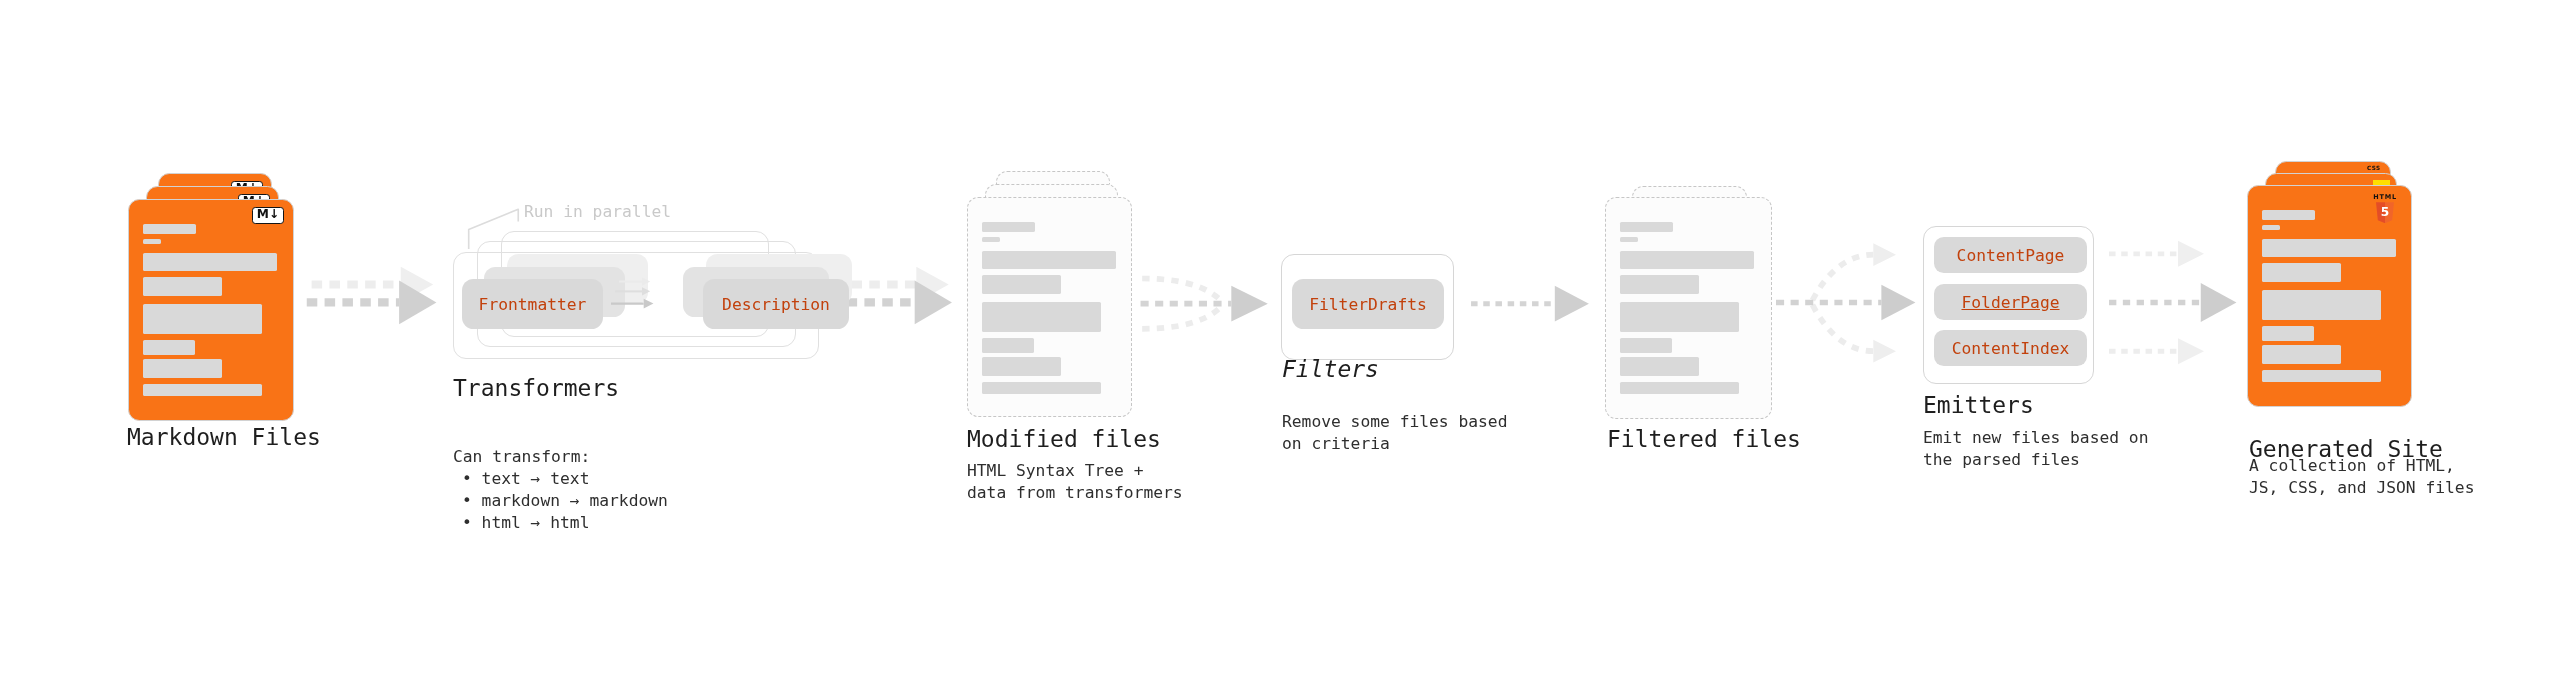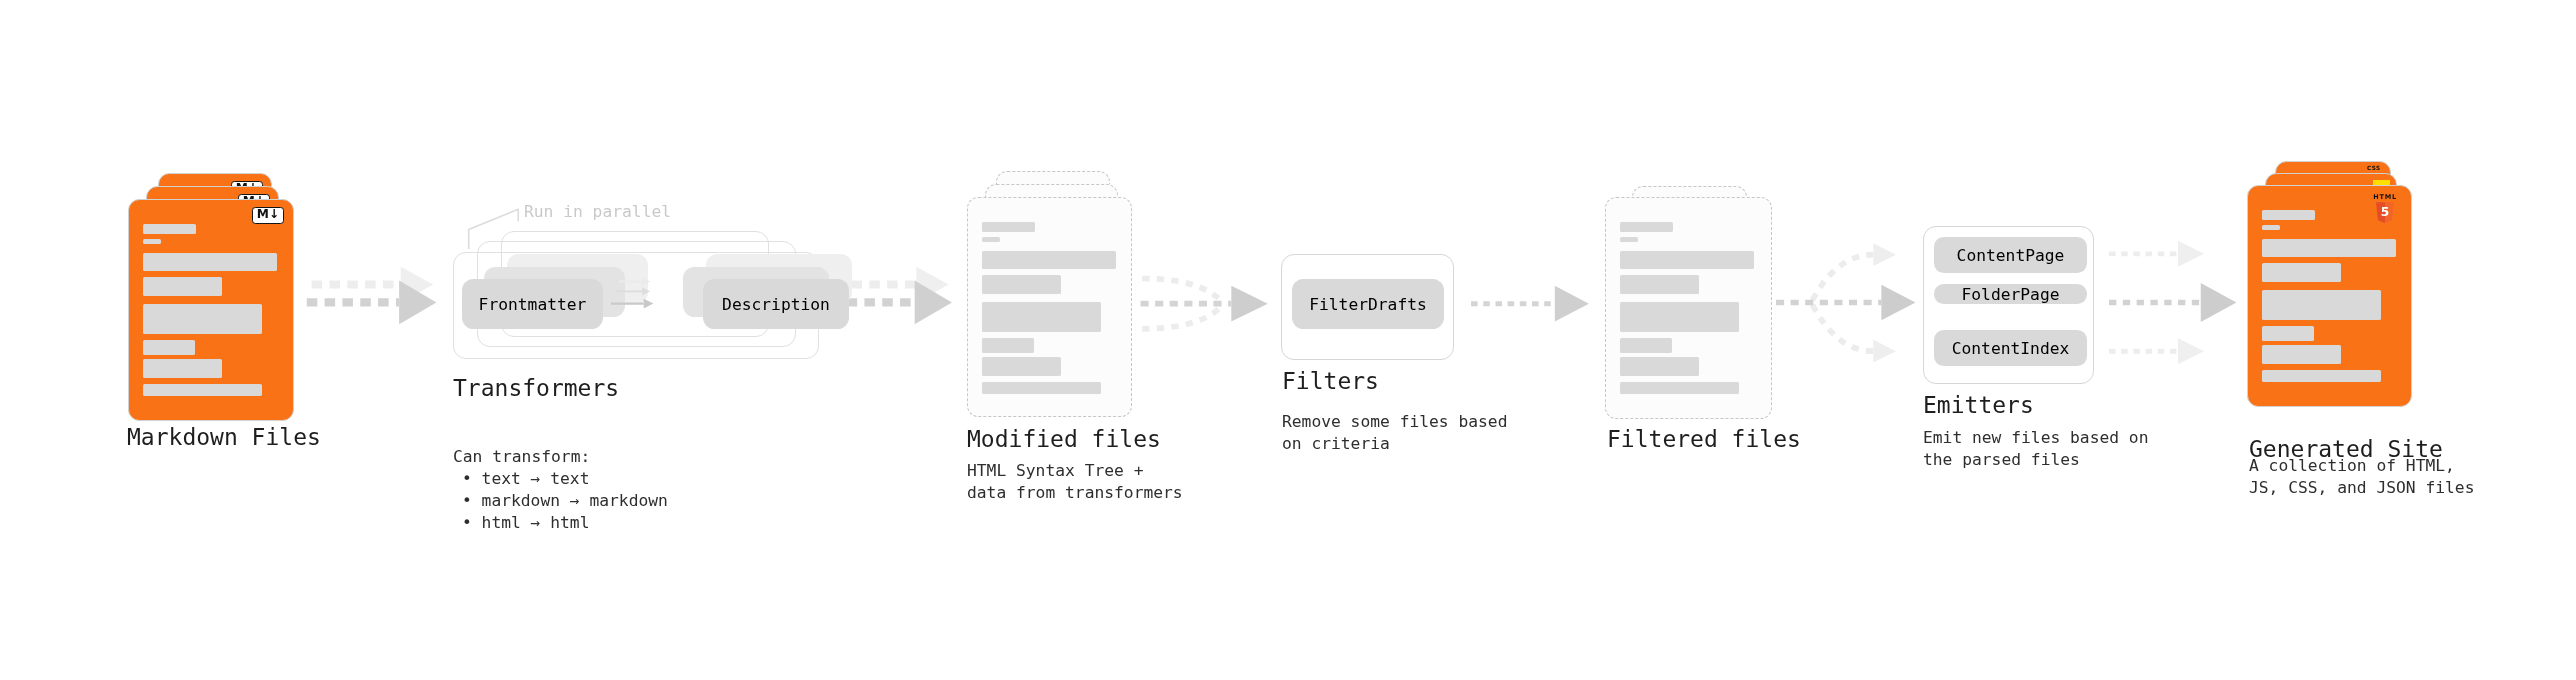--- a/index.html
+++ b/index.html
@@ -35,21 +35,21 @@
   .js-badge{position:absolute;width:17px;height:8.1px;background:#ffdf00;}
   
   .title{position:absolute;font-size:23px;line-height:26px;color:#1e1e1e;white-space:nowrap;}
   .body-text{position:absolute;font-size:16.3px;line-height:22px;color:#2e2e2e;white-space:nowrap;}
   .bullet{padding-left:9px;}
   .note{position:absolute;font-size:16.3px;color:#c9c9c9;white-space:nowrap;}
   
   .outline-box{position:absolute;border:1.6px solid #e0e0e0;border-radius:13px;box-sizing:border-box;}
   .panel-box{position:absolute;border:1.6px solid #d6d6d6;border-radius:13px;background:#fff;box-sizing:border-box;}
   .btn{position:absolute;background:#d9d9d9;border-radius:11.4px;display:flex;align-items:center;justify-content:center;
-    font-size:16.3px;color:#000000;box-sizing:border-box;white-space:nowrap;z-index:6;}
+    font-size:16.3px;color:#c2410c;box-sizing:border-box;white-space:nowrap;z-index:6;}
   .btn.ghost1{background:#e3e3e3;z-index:5;}
   .btn.ghost2{background:#efefef;z-index:4;}
   .btn.small{border-radius:9.8px;}
   svg{position:absolute;overflow:visible;}
 </style>
 </head>
 <body>
 
 <div class="canvas">
 
@@ -146,21 +146,21 @@
   <svg style="left:1134px;top:268px;" width="146" height="77" viewBox="0 0 180 95">
     <path d="M 10 13 Q 80 13 107 40" fill="none" stroke="#ececec" stroke-width="7" stroke-dasharray="9 9"></path>
     <path d="M 10 75 Q 80 75 107 48" fill="none" stroke="#ececec" stroke-width="7" stroke-dasharray="9 9"></path>
     <line x1="8" y1="44" x2="120" y2="44" stroke="#d4d4d4" stroke-width="7" stroke-dasharray="10 8"></line>
     <polygon points="120,22 120,66 165,44" fill="#cecece"></polygon>
   </svg>
 
   <div>
     <div class="panel-box" style="left:1281px;top:254px;width:173px;height:106px;"></div>
     <div class="btn" style="left:1292px;top:279px;width:152px;height:50px;">FilterDrafts</div>
-    <div class="title" style="left:1282px;top:368px;">Filters</div>
+    <div class="title" style="left:1282px;top:356px;font-style:italic;">Filters</div>
     <div class="body-text" style="left:1282px;top:411px;">
       <div>Remove some files based</div>
       <div>on criteria</div>
     </div>
   </div>
 
   <svg style="left:1467px;top:280px;" width="126" height="49" viewBox="0 0 155 60">
     <line x1="5" y1="29" x2="108" y2="29" stroke="#d4d4d4" stroke-width="6" stroke-dasharray="8 7"></line>
     <polygon points="108,7 108,51 150,29" fill="#cfcfcf"></polygon>
   </svg>
@@ -185,21 +185,21 @@
     <polygon points="120,4 120,32 148,18" fill="#eeeeee"></polygon>
     <path d="M 45 80 Q 75 137 120 137" fill="none" stroke="#ececec" stroke-width="7" stroke-dasharray="9 9"></path>
     <polygon points="120,123 120,151 148,137" fill="#eeeeee"></polygon>
     <line x1="0" y1="77" x2="130" y2="77" stroke="#d2d2d2" stroke-width="7" stroke-dasharray="10 8"></line>
     <polygon points="130,55 130,99 172,77" fill="#cdcdcd"></polygon>
   </svg>
 
   <div>
     <div class="panel-box" style="left:1923px;top:226px;width:171px;height:158px;"></div>
     <div class="btn small" style="left:1934px;top:237px;width:153px;height:36px;">ContentPage</div>
-    <div class="btn small" style="left:1934px;top:284px;width:153px;height:20px;">FolderPage</div>
+    <div class="btn small" style="left:1934px;top:284px;width:153px;height:36px;text-decoration:underline;">FolderPage</div>
     <div class="btn small" style="left:1934px;top:330px;width:153px;height:36px;">ContentIndex</div>
     <div class="title" style="left:1923px;top:392px;">Emitters</div>
     <div class="body-text" style="left:1923px;top:427px;">
       <div>Emit new files based on</div>
       <div>the parsed files</div>
     </div>
   </div>
 
   <svg style="left:2105px;top:240px;" width="142" height="138" viewBox="0 0 175 170">
     <line x1="5" y1="17" x2="90" y2="17" stroke="#ededed" stroke-width="6" stroke-dasharray="8 7"></line>

